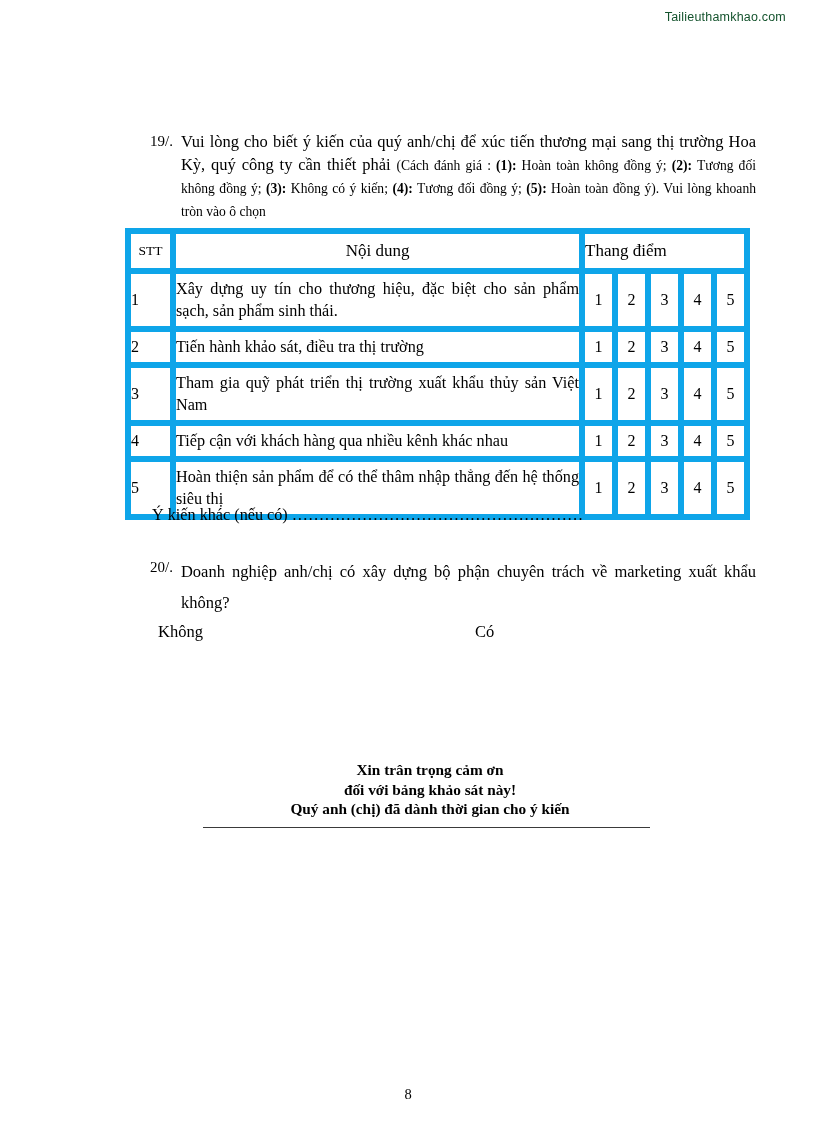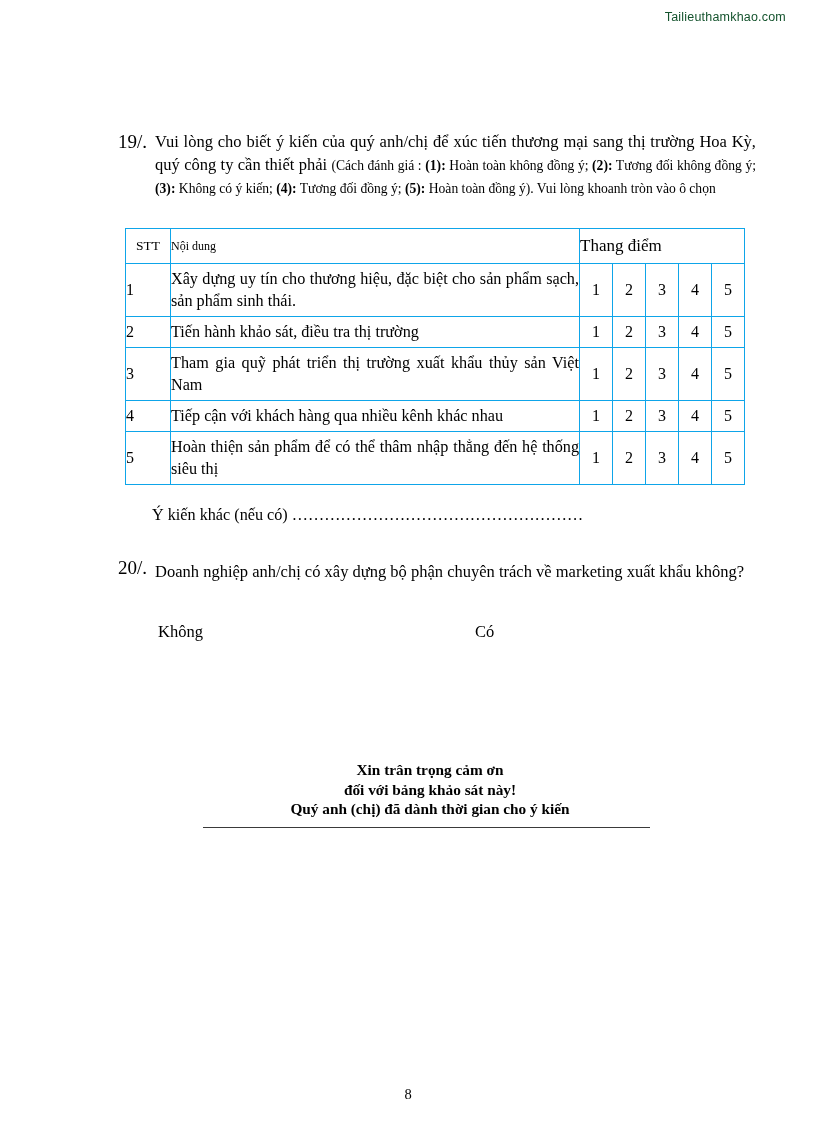--- a/index.html
+++ b/index.html
@@ -35,23 +35,24 @@
     left: 118px;
     top: 130px;
     width: 638px;
   }
   .q19-line {
     display: flex;
     align-items: flex-start;
   }
   .q-num {
     flex: 0 0 auto;
-    font-size: 19px;
+    font-size: 15px;
     line-height: 23px;
     padding-right: 8px;
+    margin-left: 32px;
   }
   .q19-body {
     flex: 1 1 auto;
     text-align: justify;
     text-justify: inter-word;
     font-size: 16.5px;
     line-height: 23px;
   }
   .q19-body .big {
     font-size: 16.5px;
@@ -68,37 +69,37 @@
   
   .survey-table {
     position: absolute;
     left: 125px;
     top: 228px;
     width: 619px;
     border-collapse: collapse;
     table-layout: fixed;
   }
   .survey-table td, .survey-table th {
-    border: 1px solid #0ea5e9;
+    border: 6px solid #0ea5e9;
     padding: 0;
     font-weight: normal;
     vertical-align: middle;
   }
   .col-stt   { width: 45px; }
   .col-cont  { width: 409px; }
   .col-scale { width: 33px; }
 
   .hdr-stt {
     font-size: 13.5px;
     text-align: center;
     height: 34px;
   }
   .hdr-cont {
-    font-size: 12px;
-    text-align: left;
+    font-size: 17px;
+    text-align: center;
     height: 34px;
     margin-left: 16px;
   }
   .hdr-scale {
     font-size: 17px;
     text-align: left;
     height: 34px;
     margin-top: 20px;
   }
   .cell-stt {

